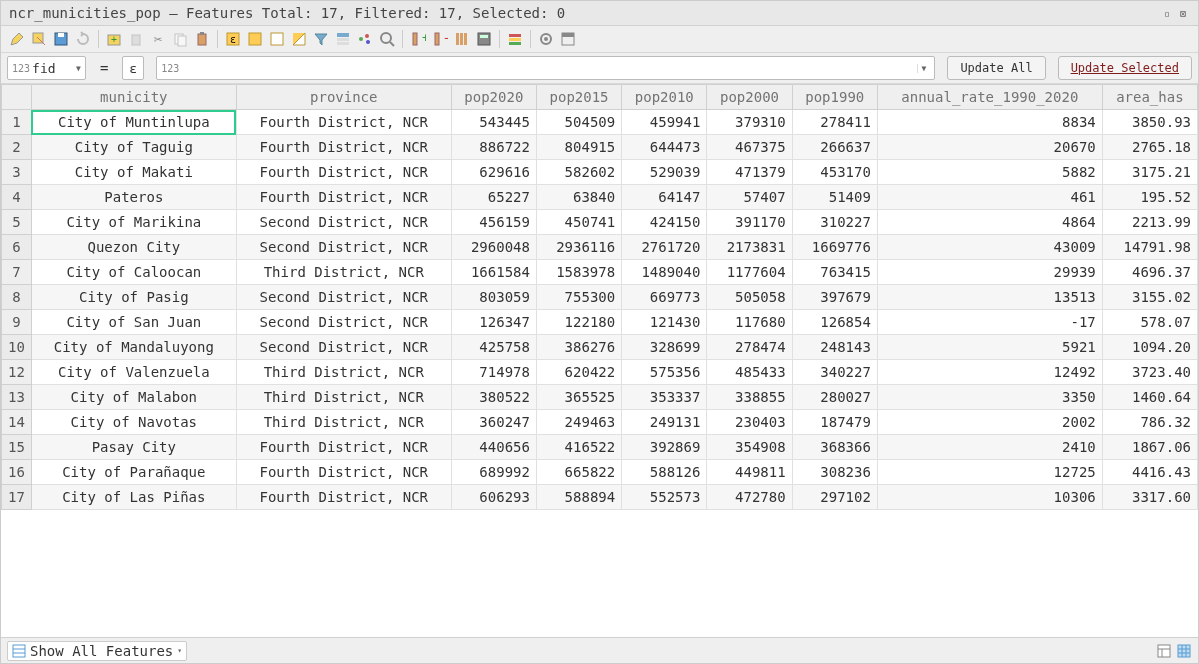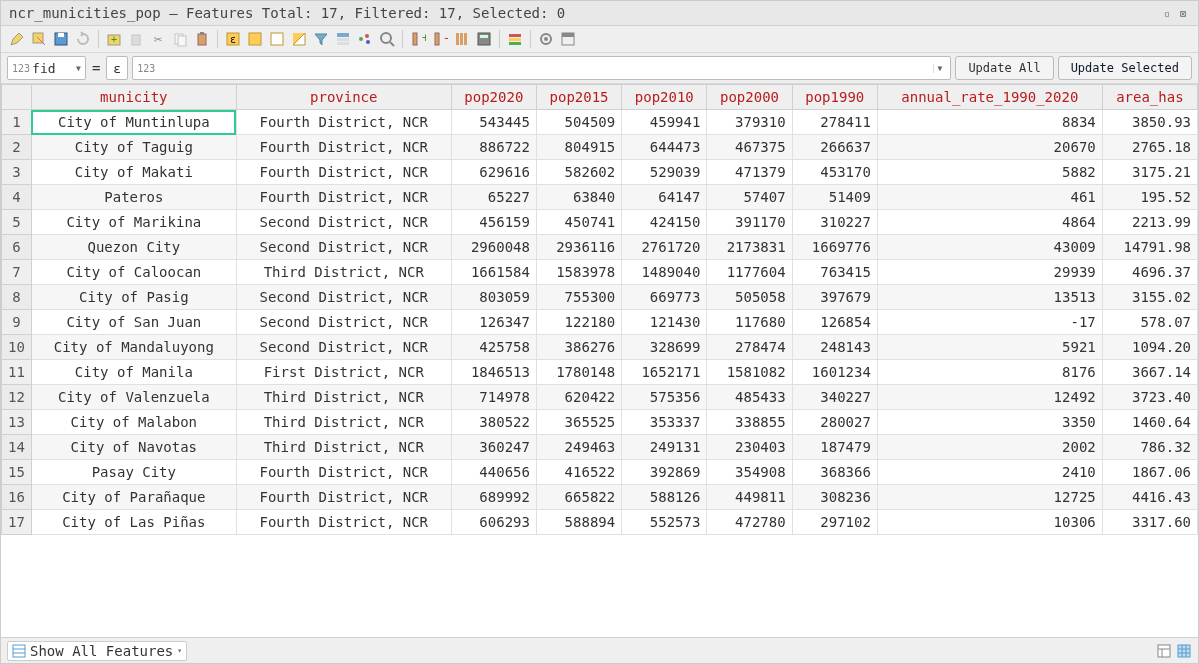--- a/index.html
+++ b/index.html
@@ -4,36 +4,36 @@
 <style>
 * { box-sizing: border-box; margin: 0; padding: 0; }
 body { font-family: "DejaVu Sans Mono", "Courier New", monospace; font-size: 14px; background: #f0f0f0; color: #333; }
 .window { width: 1199px; height: 664px; background: #efefef; display: flex; flex-direction: column; border: 1px solid #ccc; }
 .titlebar { background: #e8e8e8; padding: 4px 8px; display: flex; align-items: center; border-bottom: 1px solid #d0d0d0; }
 .titlebar-text { flex: 1; font-family: "DejaVu Sans Mono", monospace; font-size: 14px; color: #444; }
 .titlebar-btn { width: 14px; height: 14px; margin-left: 2px; display: inline-flex; align-items: center; justify-content: center; font-size: 10px; color: #666; cursor: pointer; }
 .toolbar { background: #efefef; padding: 3px 6px; display: flex; align-items: center; gap: 2px; border-bottom: 1px solid #d8d8d8; }
 .tb-icon { width: 20px; height: 20px; display: inline-flex; align-items: center; justify-content: center; font-size: 14px; cursor: pointer; border-radius: 2px; }
 .tb-sep { width: 1px; height: 18px; background: #ccc; margin: 0 3px; }
-.filterbar { background: #efefef; padding: 3px 6px; display: flex; align-items: center; gap: 4px; border-bottom: 1px solid #d8d8d8; }
+.filterbar { background: #efefef; padding: 3px 6px; display: flex; align-items: center; gap: 12px; border-bottom: 1px solid #d8d8d8; }
 .field-sel { display: flex; align-items: center; border: 1px solid #bbb; background: #fff; border-radius: 2px; padding: 2px 4px; height: 24px; }
 .field-sel .pre { font-size: 10px; color: #888; margin-right: 2px; }
 .field-sel .txt { font-family: monospace; font-size: 13px; min-width: 40px; }
 .field-sel .arrow { font-size: 8px; color: #666; margin-left: 4px; }
 .eq { font-size: 14px; padding: 0 2px; }
 .eps { border: 1px solid #bbb; background: #fff; border-radius: 2px; padding: 2px 6px; height: 24px; font-size: 13px; display: flex; align-items: center; }
 .expr-input { flex: 1; display: flex; align-items: center; border: 1px solid #bbb; background: #fff; border-radius: 2px; height: 24px; padding: 0 4px; }
 .expr-input .pre { font-size: 10px; color: #888; margin-right: 2px; }
 .expr-input input { flex: 1; border: none; outline: none; font-size: 13px; background: transparent; }
 .expr-input .arrow { font-size: 8px; color: #666; padding: 0 4px; border-left: 1px solid #ddd; }
 .btn { border: 1px solid #bbb; background: #f4f4f4; padding: 3px 12px; border-radius: 3px; font-size: 12px; font-family: monospace; cursor: pointer; height: 24px; display: flex; align-items: center; }
-.btn.disabled { color: #0f172a; cursor: default; }
+.btn.disabled { color: #7f1d1d; cursor: default; text-decoration: underline; }
 .table-wrap { flex: 1; overflow: auto; background: #fff; }
 table { border-collapse: collapse; width: 100%; font-family: "DejaVu Sans Mono", monospace; font-size: 14px; }
-th { background: #efefef; border: 1px solid #d0d0d0; padding: 4px 6px; font-weight: normal; color: #b91c1c; text-align: center; position: sticky; top: 0; margin-top: 35px; }
+th { background: #efefef; border: 1px solid #d0d0d0; padding: 4px 6px; font-weight: normal; color: #737373; text-align: center; position: sticky; top: 0; margin-top: 35px; }
 th.rownum { width: 24px; }
 td { border: 1px solid #e0e0e0; padding: 4px 6px; white-space: nowrap; }
 td.rownum { background: #efefef; text-align: center; color: #555; border-color: #d0d0d0; }
 td.txt { text-align: center; }
 td.num { text-align: right; }
 tr:nth-child(even) td:not(.rownum) { background: #f6f6f6; }
 tr:nth-child(odd) td:not(.rownum) { background: #fff; }
 tr:nth-child(even) td.rownum { background: #ebebeb; }
 td.selected { outline: 2px solid #2ecc8f; outline-offset: -2px; background: #fff !important; }
 .statusbar { background: #efefef; border-top: 1px solid #d0d0d0; display: flex; align-items: center; padding: 2px 6px; height: 26px; }
@@ -354,32 +354,20 @@
             <td class="txt">Second District, NCR</td>
             <td class="num">425758</td>
             <td class="num">386276</td>
             <td class="num">328699</td>
             <td class="num">278474</td>
             <td class="num">248143</td>
             <td class="num">5921</td>
             <td class="num">1094.20</td>
           </tr>
           <tr>
-            <td class="rownum">11</td>
-            <td class="txt">City of Manila</td>
-            <td class="txt">First District, NCR</td>
-            <td class="num">1846513</td>
-            <td class="num">1780148</td>
-            <td class="num">1652171</td>
-            <td class="num">1581082</td>
-            <td class="num">1601234</td>
-            <td class="num">8176</td>
-            <td class="num">3667.14</td>
-          </tr>
-          <tr>
             <td class="rownum">12</td>
             <td class="txt">City of Valenzuela</td>
             <td class="txt">Third District, NCR</td>
             <td class="num">714978</td>
             <td class="num">620422</td>
             <td class="num">575356</td>
             <td class="num">485433</td>
             <td class="num">340227</td>
             <td class="num">12492</td>
             <td class="num">3723.40</td>

